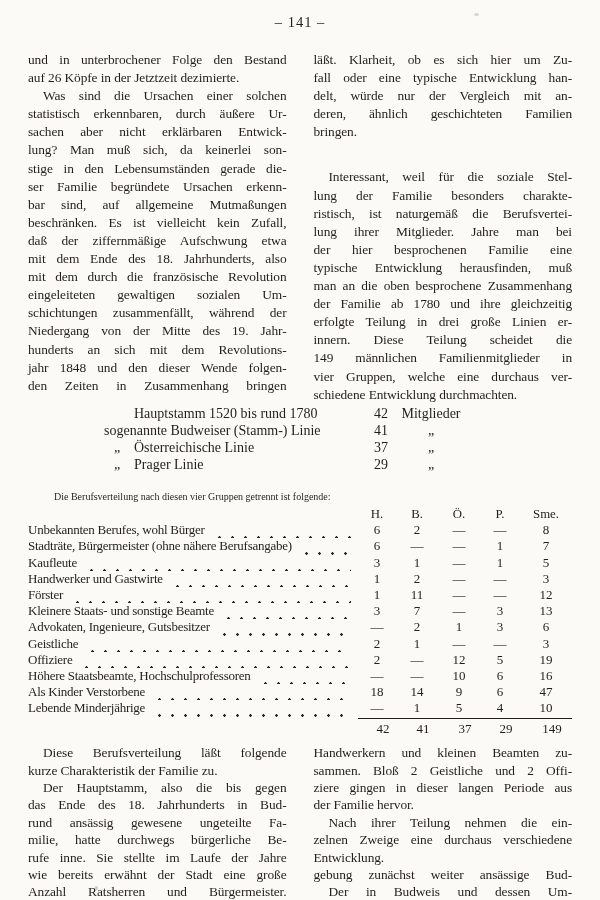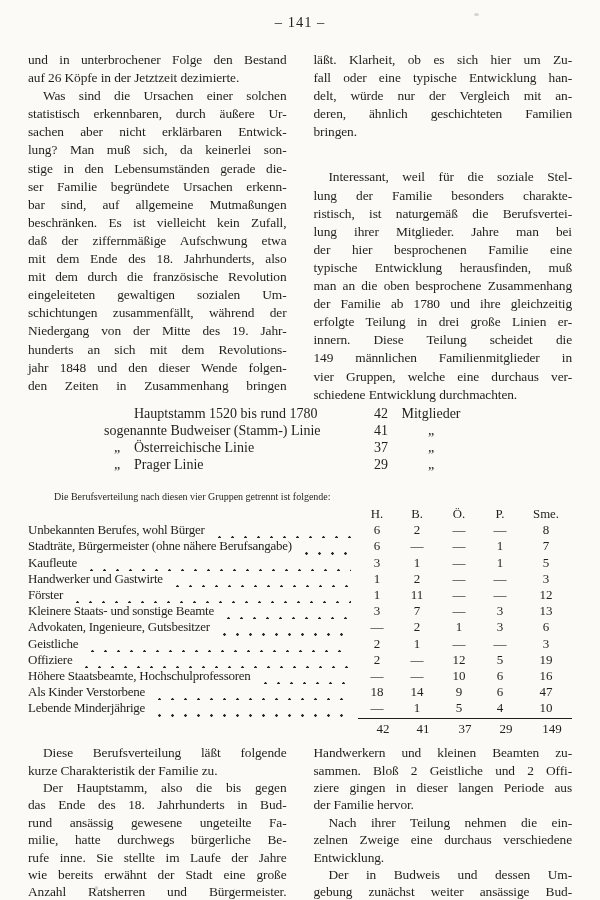--- a/index.html
+++ b/index.html
@@ -326,22 +326,22 @@
           <div class="line">sammen.  Bloß 2 Geistliche und 2 Offi-</div>
           <div class="line">ziere gingen in dieser langen Periode aus</div>
           <div class="line last">der Familie hervor.</div>
         </div>
         <div class="para">
           <div class="line ind">Nach ihrer Teilung nehmen die ein-</div>
           <div class="line">zelnen Zweige eine durchaus verschiedene</div>
           <div class="line last">Entwicklung.</div>
         </div>
         <div class="para">
+          <div class="line">gebung zunächst weiter ansässige Bud-</div>
           <div class="line ind">Der in Budweis und dessen Um-</div>
-          <div class="line">gebung zunächst weiter ansässige Bud-</div>
           <div class="line">weiser Stamm setzt sich bereits ganz</div>
         </div>
       </div>
   </div>
 
   <div class="spk spk1"></div>
   <div class="spk spk2"></div>
   <div class="spk spk3"></div>
 </div>
 

